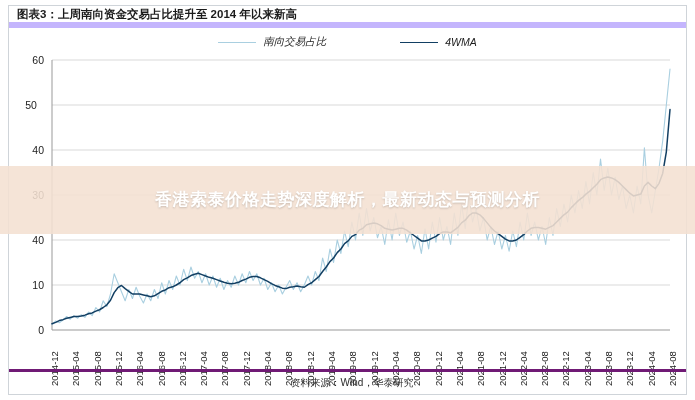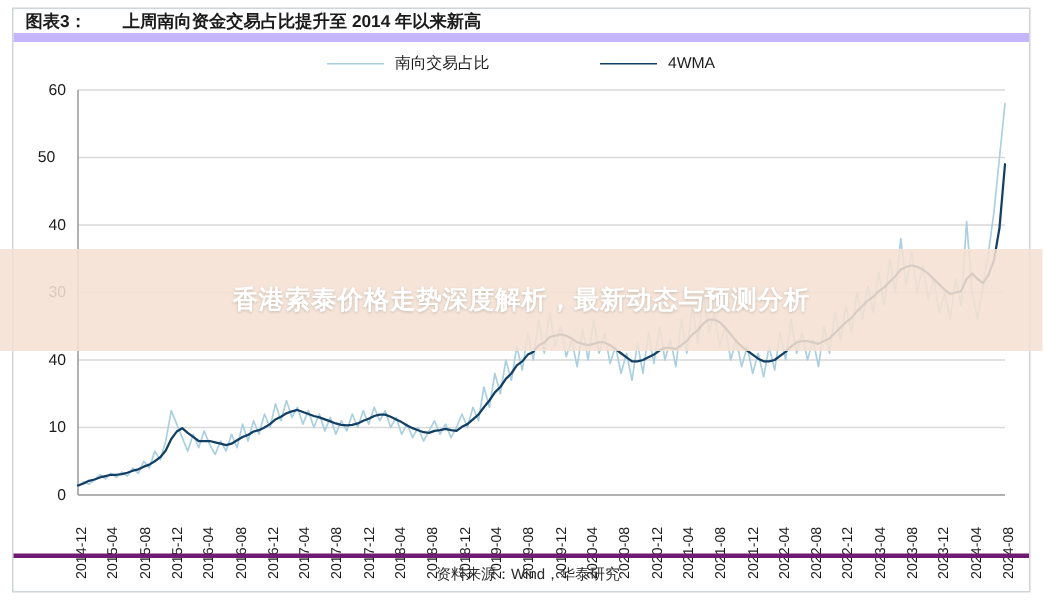--- a/index.html
+++ b/index.html
@@ -44,21 +44,21 @@
   .fig-tag {
     font-size: 11.5px;
     font-weight: bold;
     color: #1b1b1b;
     letter-spacing: 0px;
   }
   .fig-title {
     font-size: 11.5px;
     font-weight: bold;
     color: #1b1b1b;
-    margin-left: 24px;
+    margin-left: 0;
   }
   .fig-source-bar {
     position: absolute;
     left: 9px;
     top: 369px;
     width: 677px;
     height: 25px;
     border-top: 3px solid #701a75;
     box-sizing: border-box;
     display: flex;
@@ -80,20 +80,21 @@
     height: 20px;
     display: flex;
     justify-content: center;
     align-items: center;
     gap: 74px;
   }
   .legend-item {
     display: flex;
     align-items: center;
     gap: 7px;
+    font-style: italic;
   }
   .legend-swatch {
     display: inline-block;
     width: 38px;
     height: 0;
     border-top-width: 1.6px;
     border-top-style: solid;
   }
   .legend-label {
     font-size: 10.5px;

